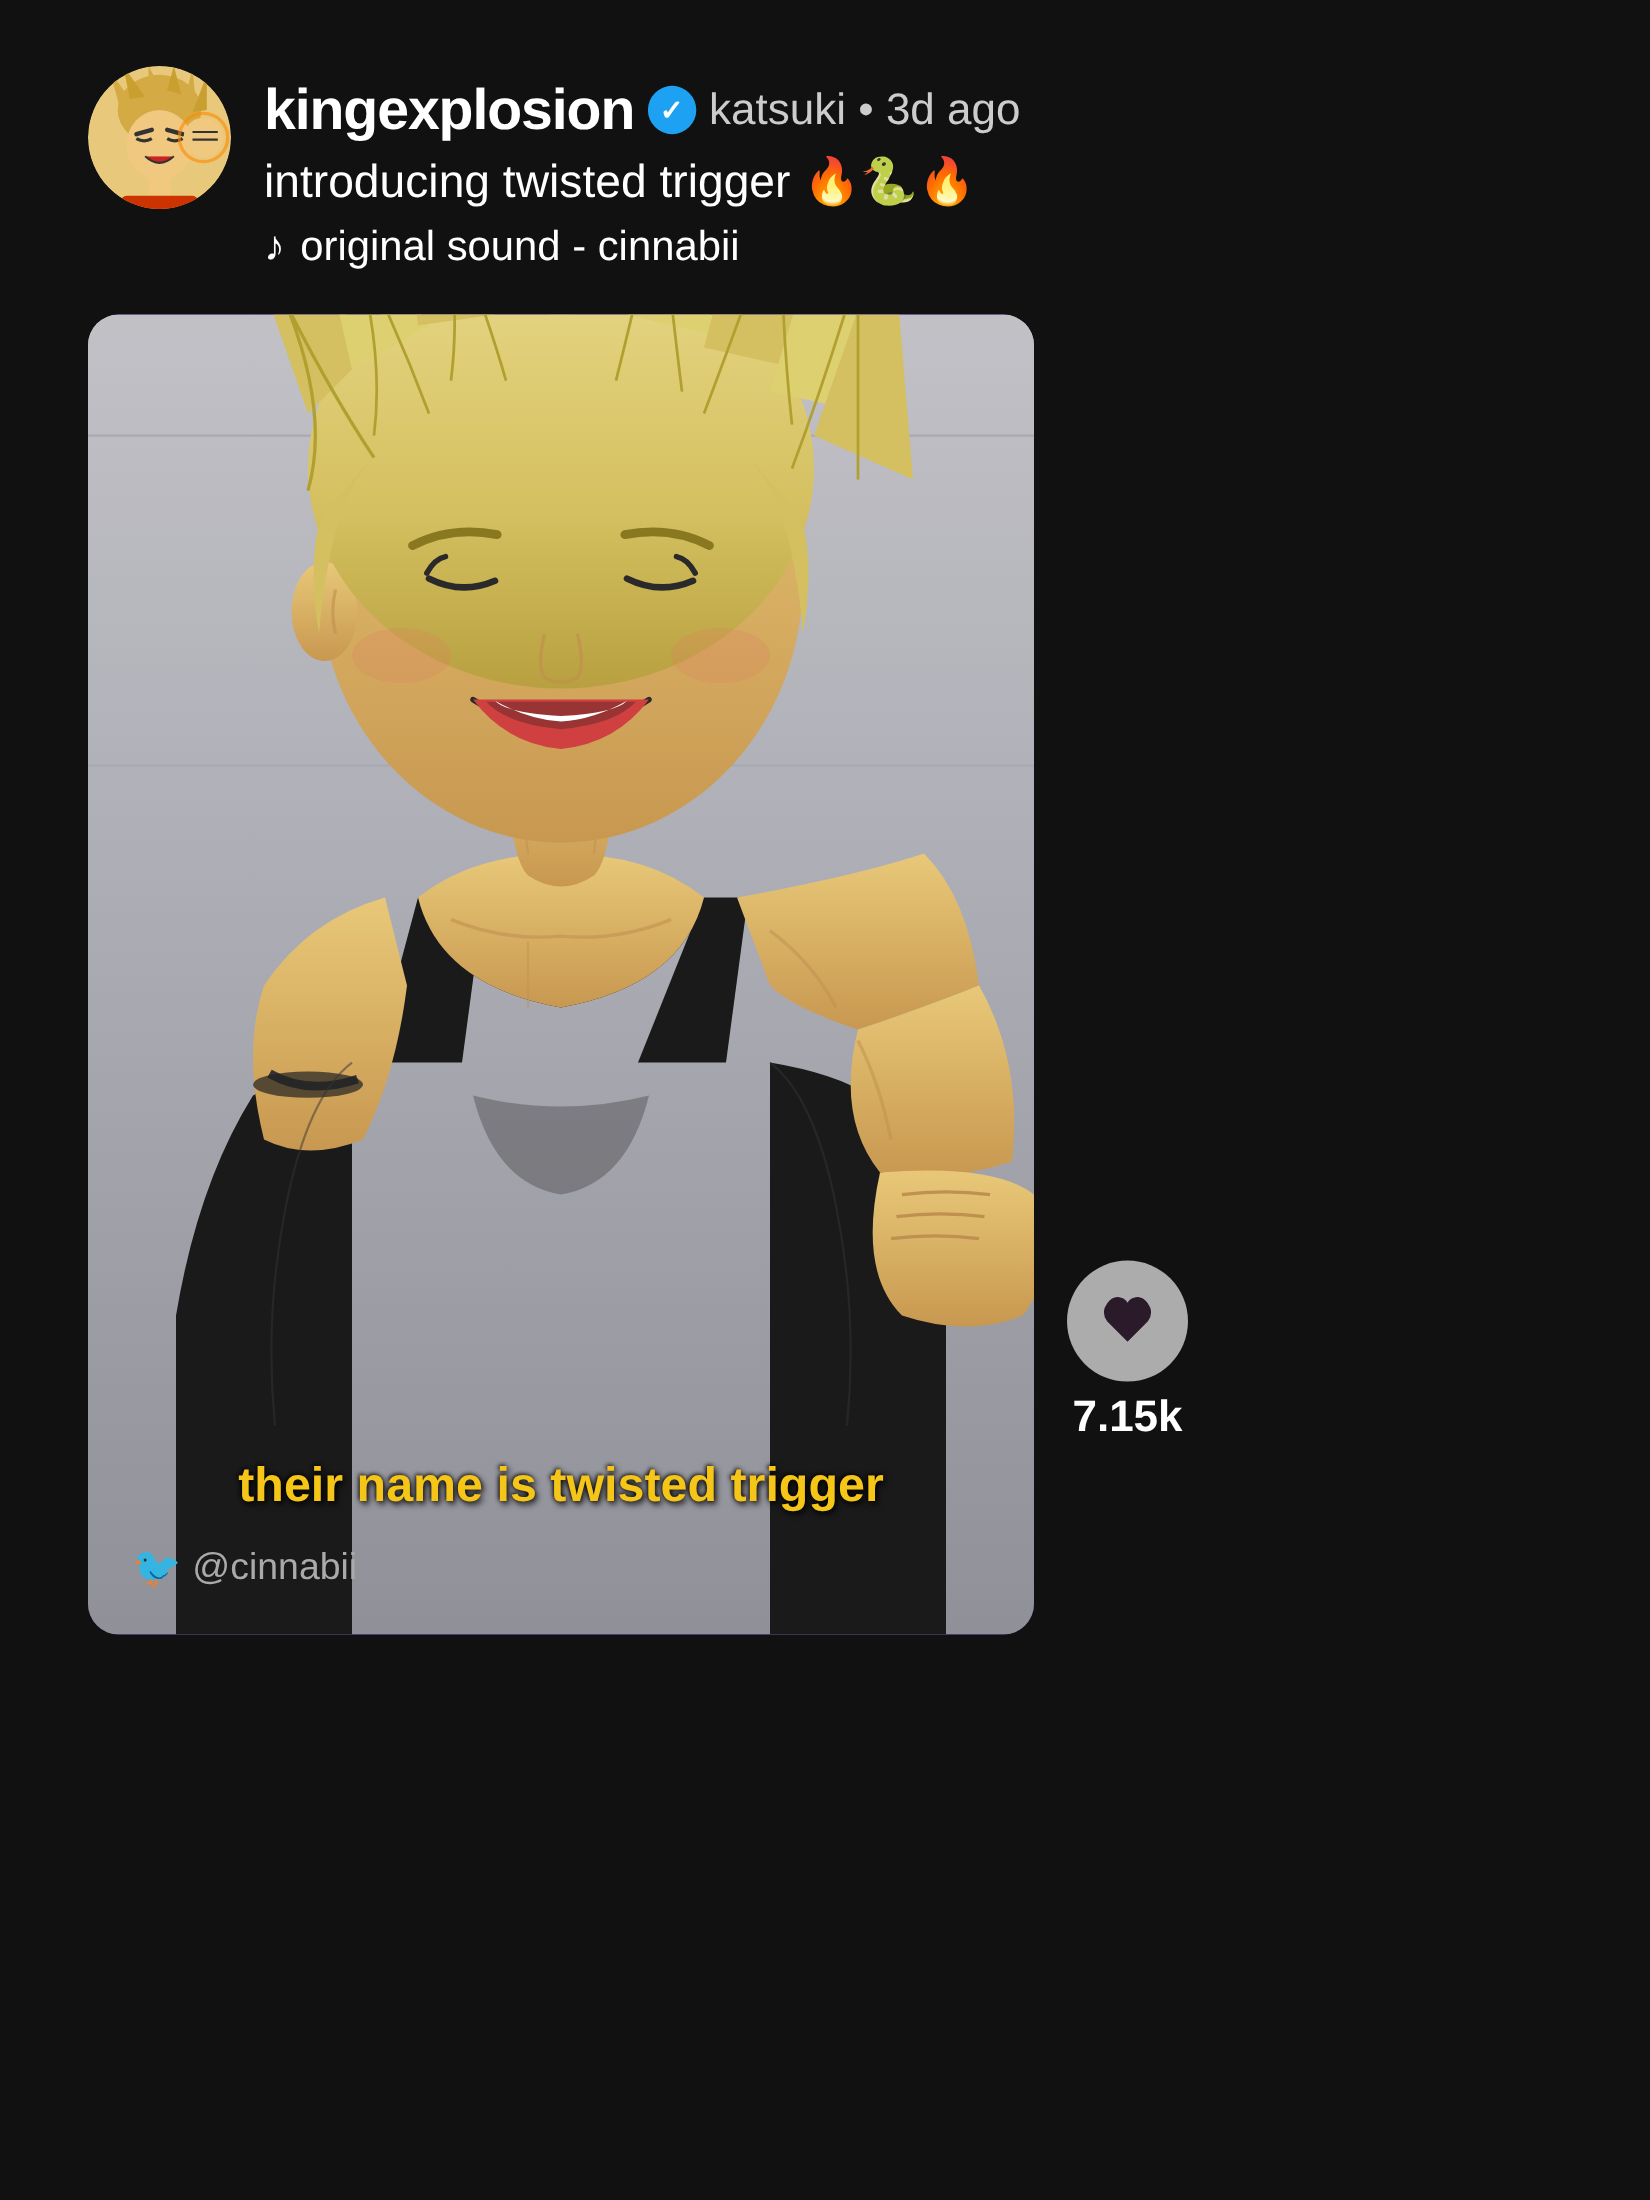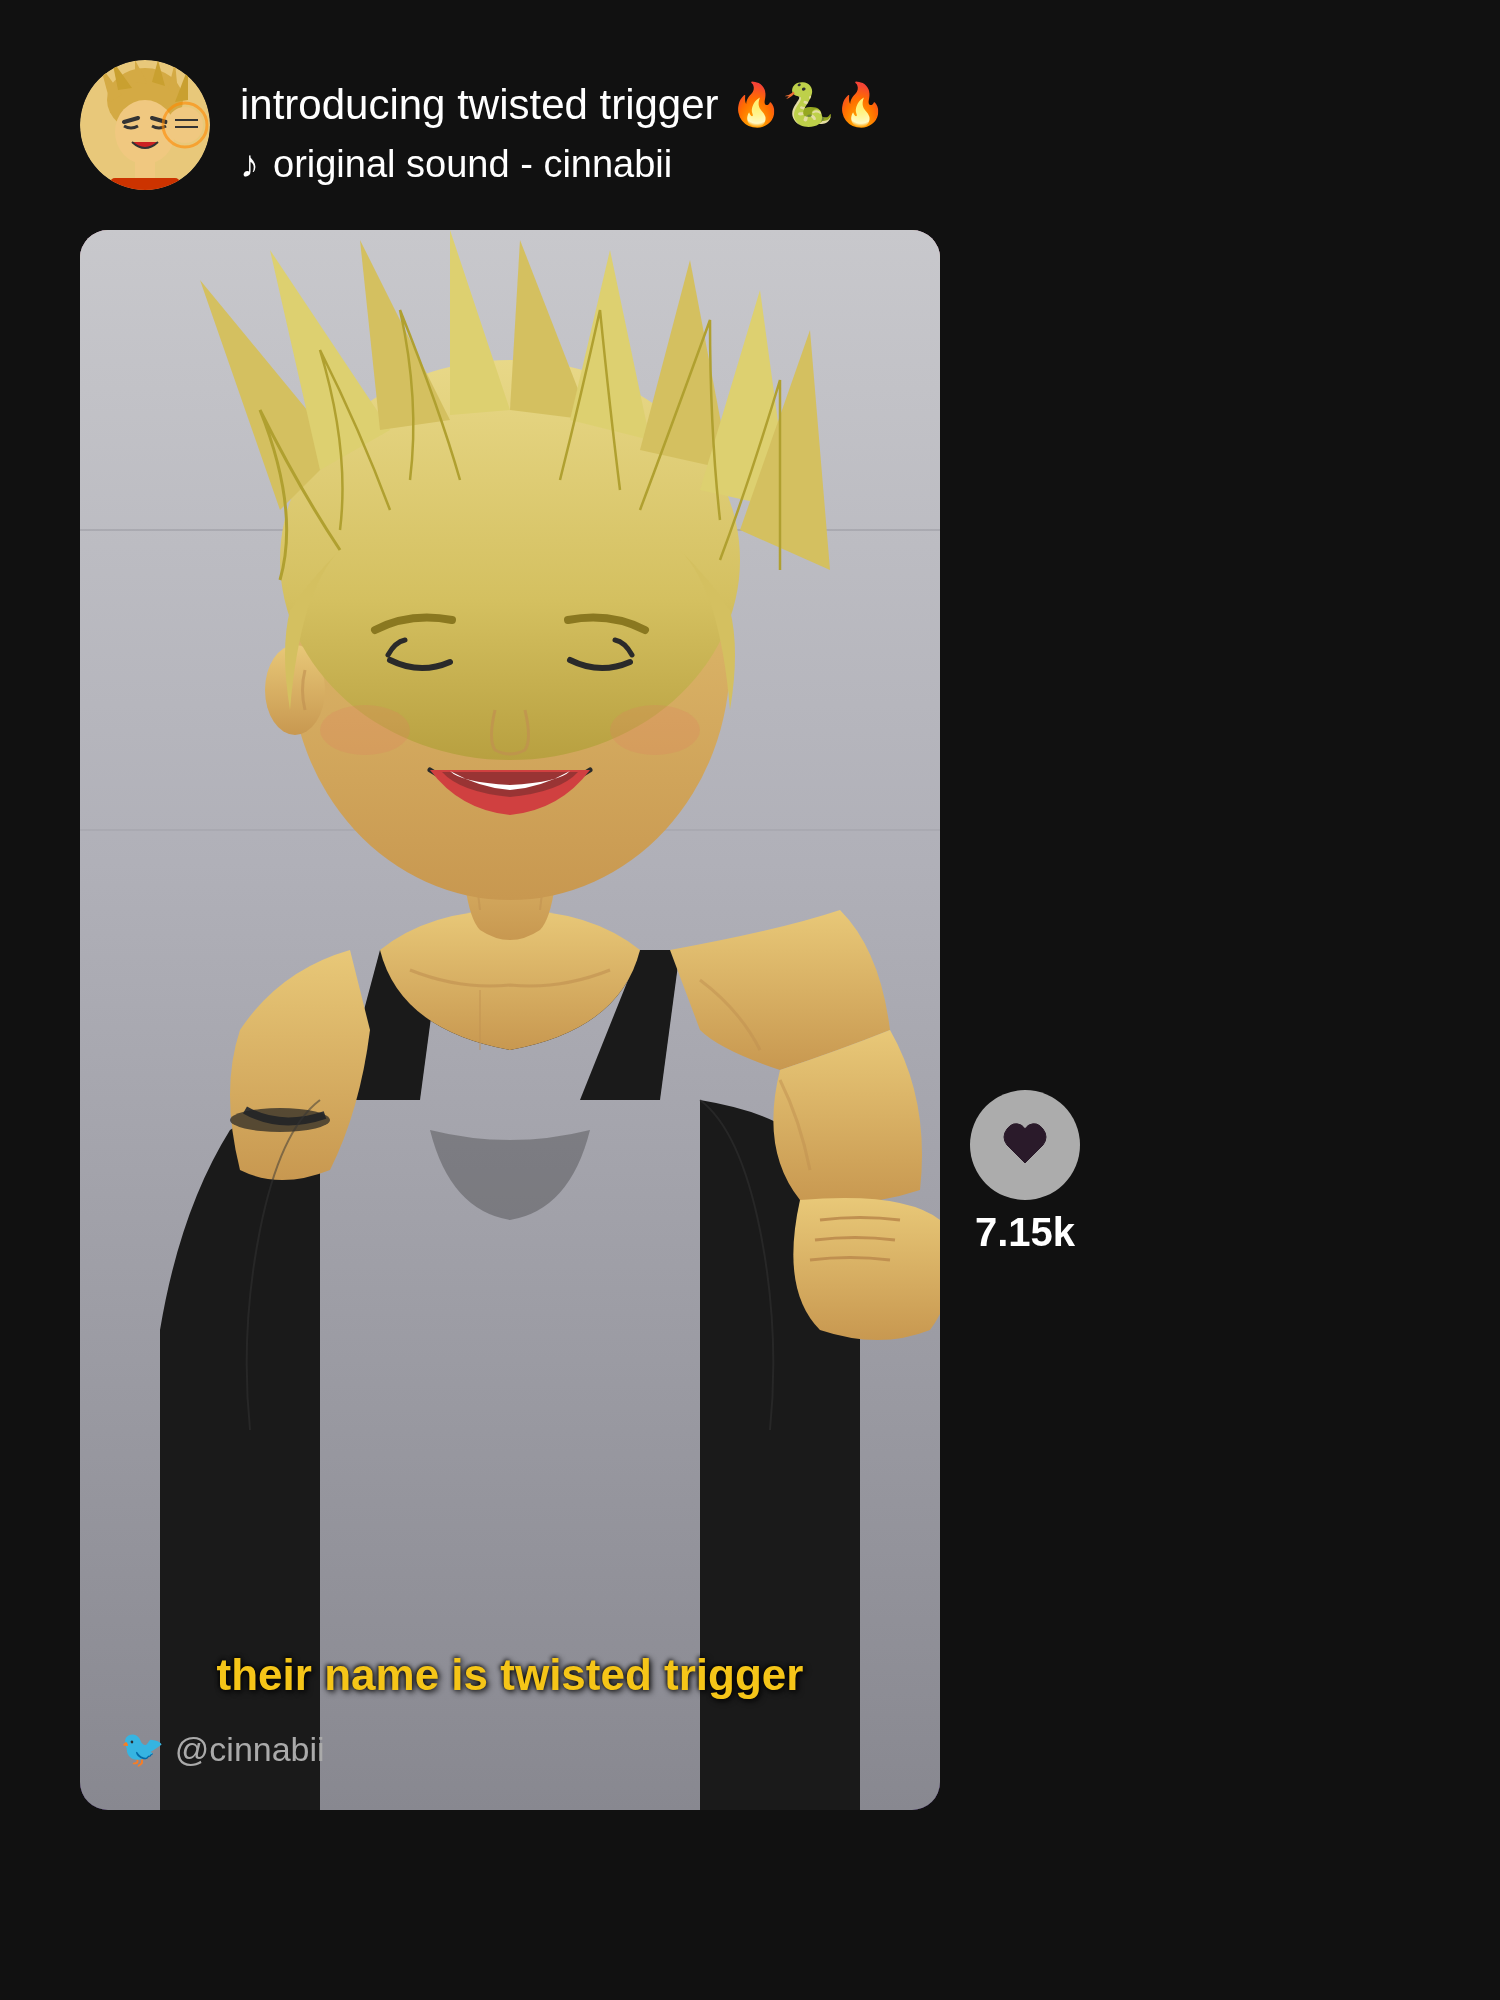--- a/index.html
+++ b/index.html
@@ -118,21 +118,21 @@
     
     .content-area {
       display: flex;
       align-items: flex-start;
       gap: 30px;
     }
 
     
     .video-card {
       width: 860px;
-      height: 1580px;
+      height: 1200px;
       border-radius: 28px;
       overflow: hidden;
       position: relative;
       background: #6d28d9;
       flex-shrink: 0;
     }
 
     .video-bg {
       width: 100%;
       height: 100%;
@@ -259,20 +259,29 @@
 
         <circle cx="105" cy="65" r="18" fill="#f0c880"></circle>
         <line x1="95" y1="60" x2="118" y2="60" stroke="#333" stroke-width="2"></line>
         <line x1="95" y1="67" x2="118" y2="67" stroke="#333" stroke-width="2"></line>
 
         <circle cx="105" cy="65" r="22" fill="none" stroke="#ff8800" stroke-width="3" opacity="0.6"></circle>
       </svg>
     </div>
 
     <div class="header-info">
+      <div class="username-row">
+        <span class="username">kingexplosion</span>
+        <div class="verified-badge">
+          <span class="verified-check">✓</span>
+        </div>
+        <span class="handle-time">
+          <span>katsuki</span> • <span>3d ago</span>
+        </span>
+      </div>
       <div class="description">introducing twisted trigger 🔥🐍🔥</div>
       <div class="sound-row">
         <span class="music-icon">♪</span>
         <span class="sound-text">original sound - cinnabii</span>
       </div>
     </div>
   </div>
 
   <div class="content-area">
 

